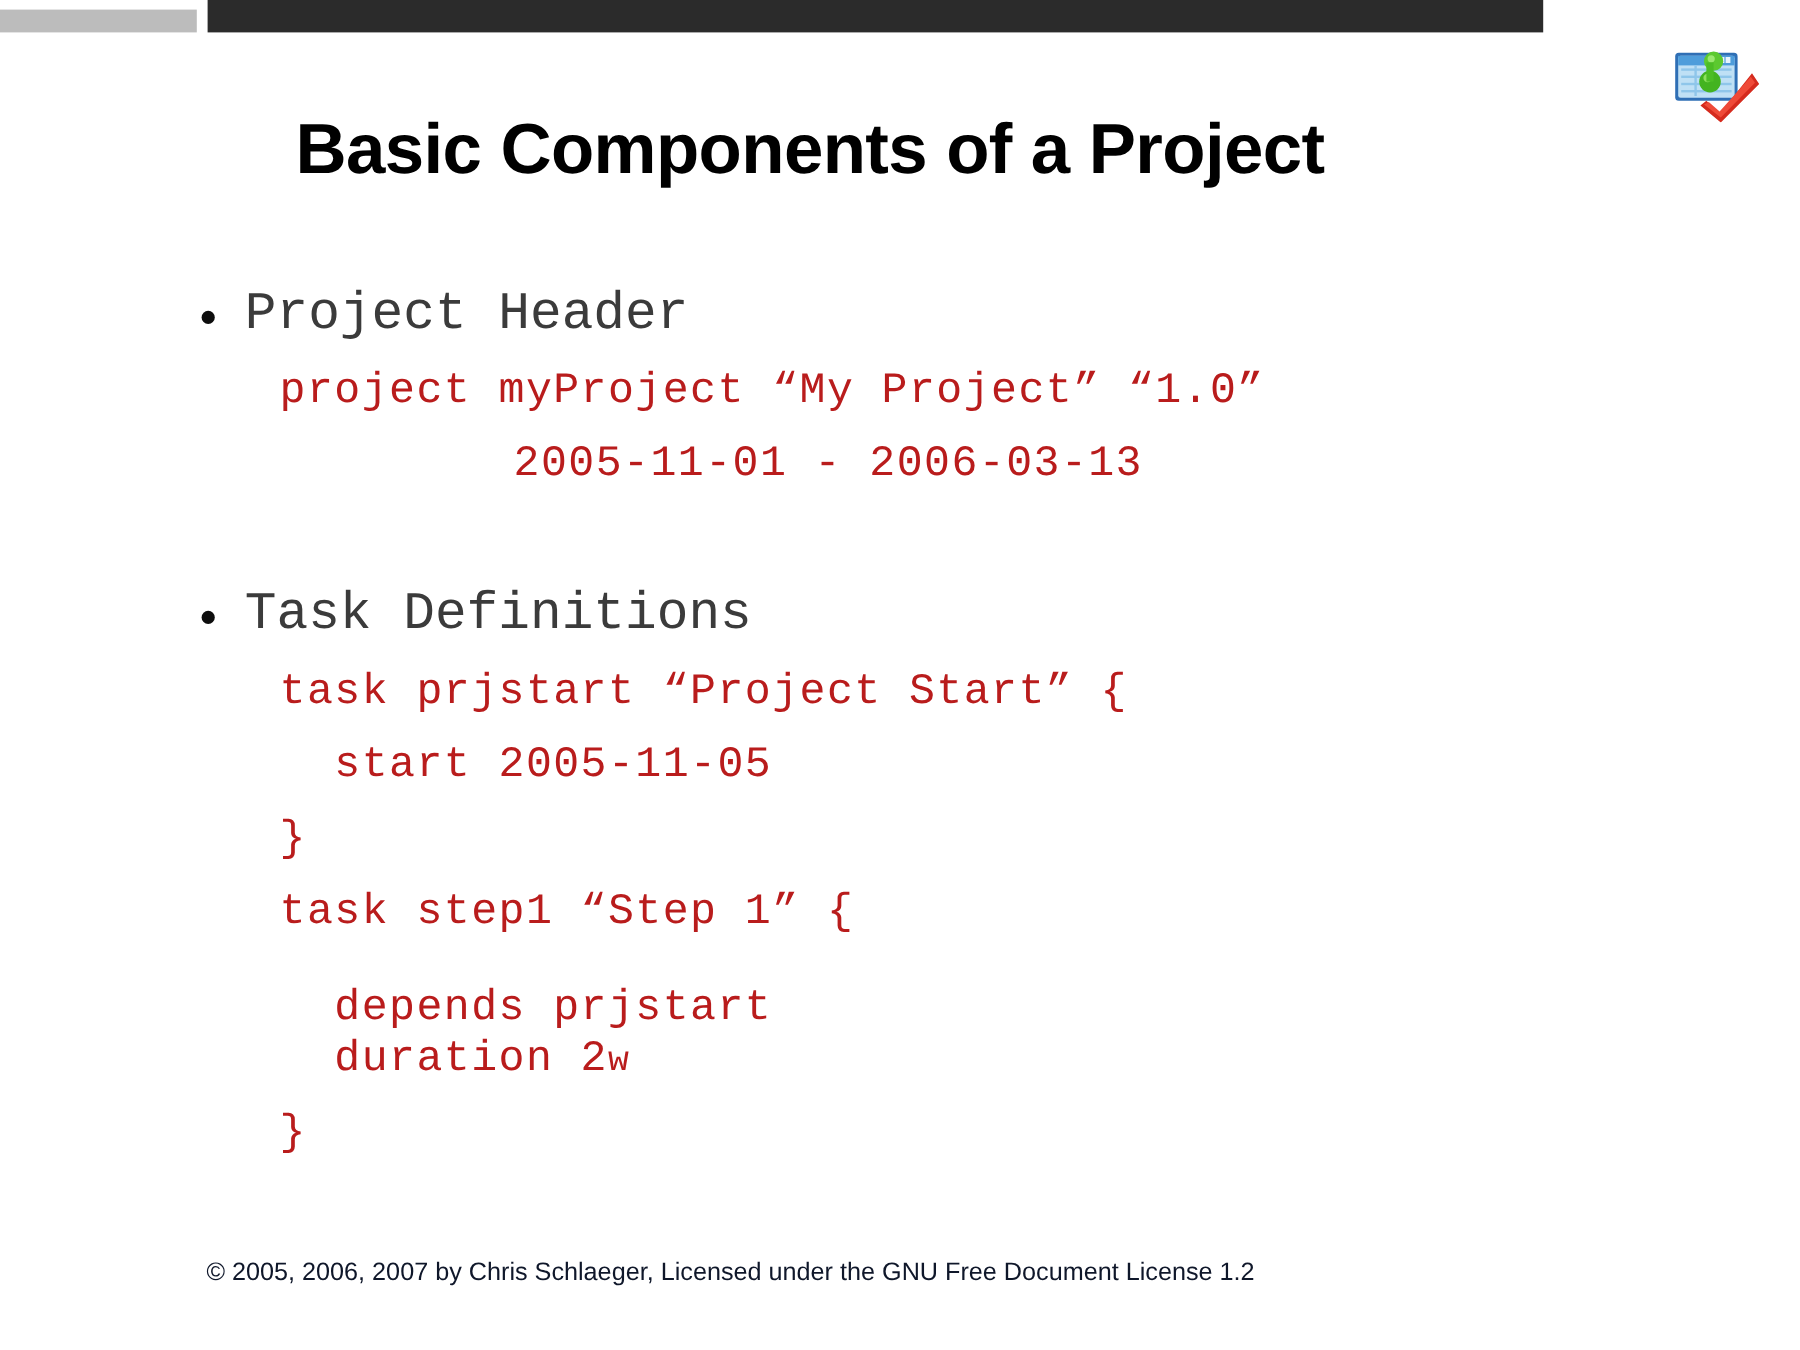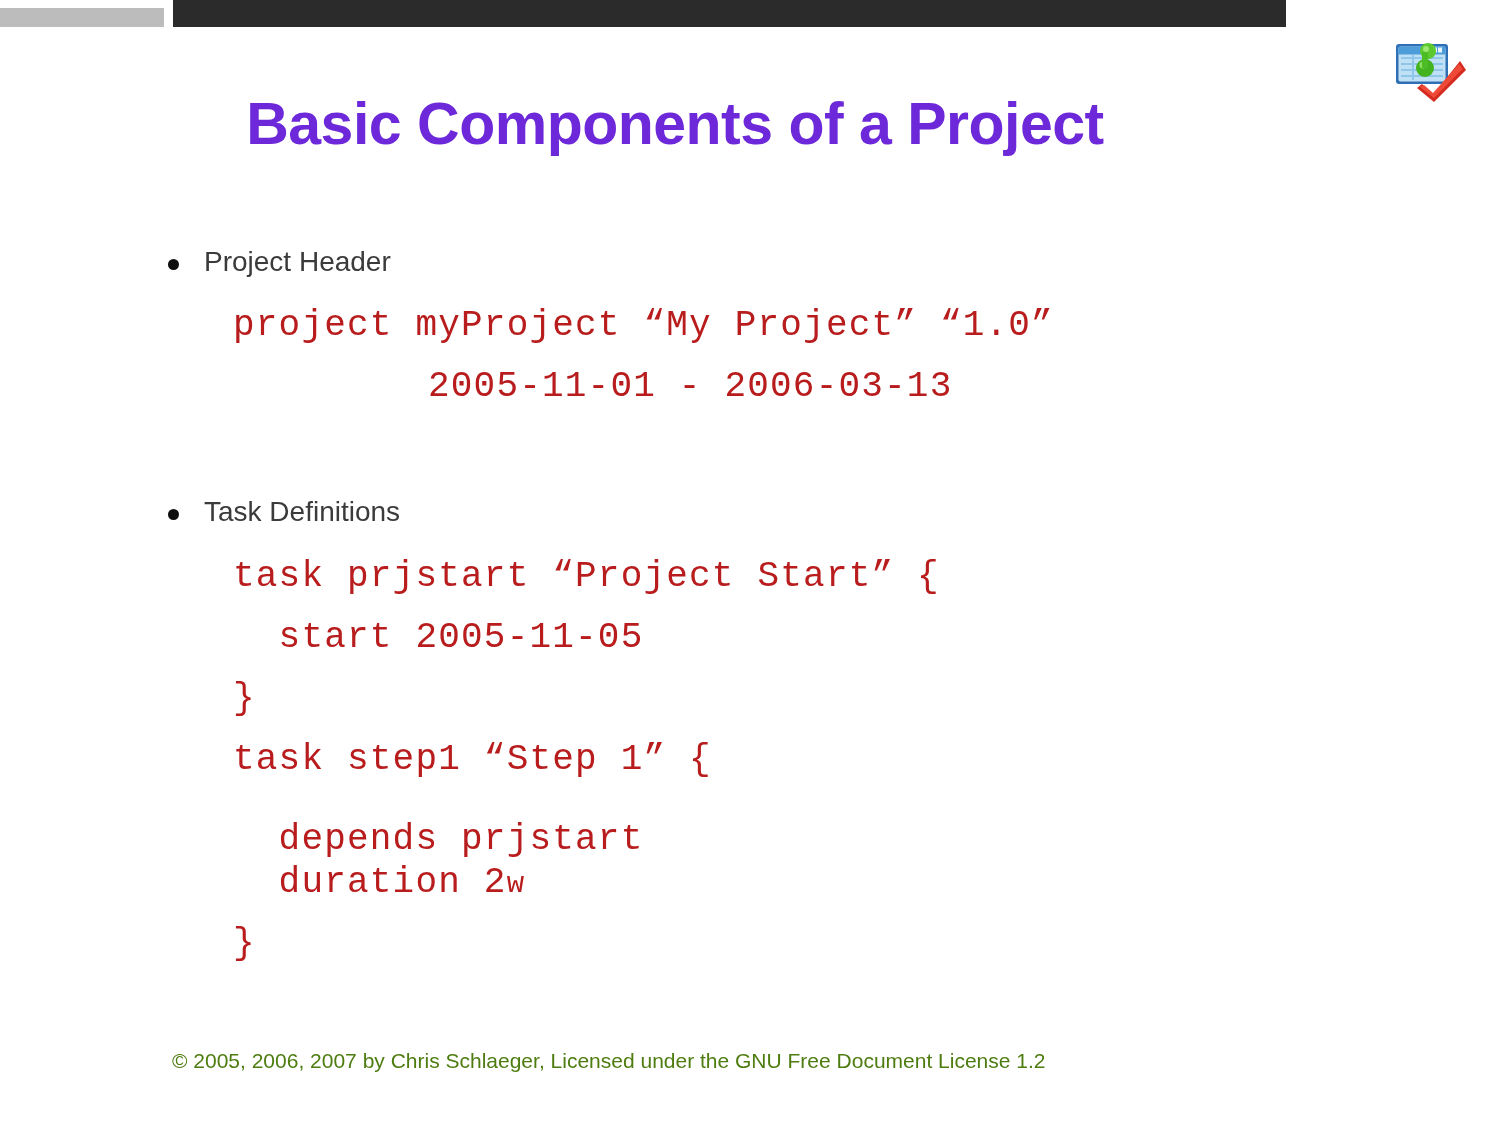--- a/index.html
+++ b/index.html
@@ -52,21 +52,21 @@
   #title {
     position: absolute;
     left: 170px;
     top: 93px;
     width: 1010px;
     font-family: "Liberation Sans", sans-serif;
     font-weight: bold;
     font-size: 59px;
     line-height: 62px;
     letter-spacing: -0.5px;
-    color: #6d28d9;
+    color: #000000;
     text-align: center;
     white-space: nowrap;
   }
 
   
   #content {
     position: absolute;
     left: 0;
     top: 0;
     width: 1500px;
@@ -76,22 +76,22 @@
     position: absolute;
     left: 168px;
     width: 11px;
     height: 11px;
     border-radius: 50%;
     background: #0d0d0d;
   }
   .bullet-label {
     position: absolute;
     left: 204px;
-    font-family: Liberation Sans, sans-serif;
-    font-size: 28px;
+    font-family: Liberation Mono, monospace;
+    font-size: 44px;
     line-height: 46px;
     color: #3b3b3b;
     white-space: nowrap;
   }
 
   .code-line {
     position: absolute;
     font-family: "Liberation Mono", "DejaVu Sans Mono", monospace;
     font-size: 36px;
     line-height: 40px;
@@ -120,21 +120,21 @@
   #code-2-7      { left: 233px; top: 924px; }
 
   
   #footer {
     position: absolute;
     left: 172px;
     top: 1048px;
     font-family: "Liberation Sans", sans-serif;
     font-size: 21px;
     line-height: 26px;
-    color: #4d7c0f;
+    color: #0f172a;
     white-space: nowrap;
   }
 </style>
 </head>
 <body>
 
 <div id="slide">
 
   <div id="topbar-gray"></div>
   <div id="topbar-dark"></div>

